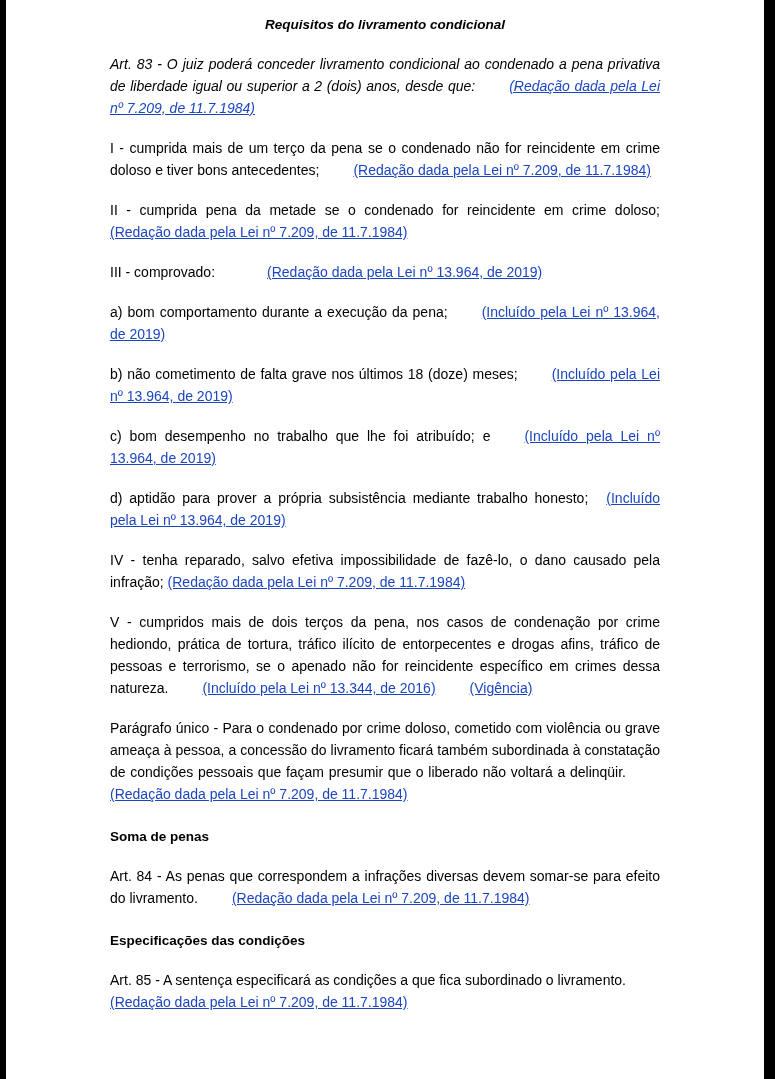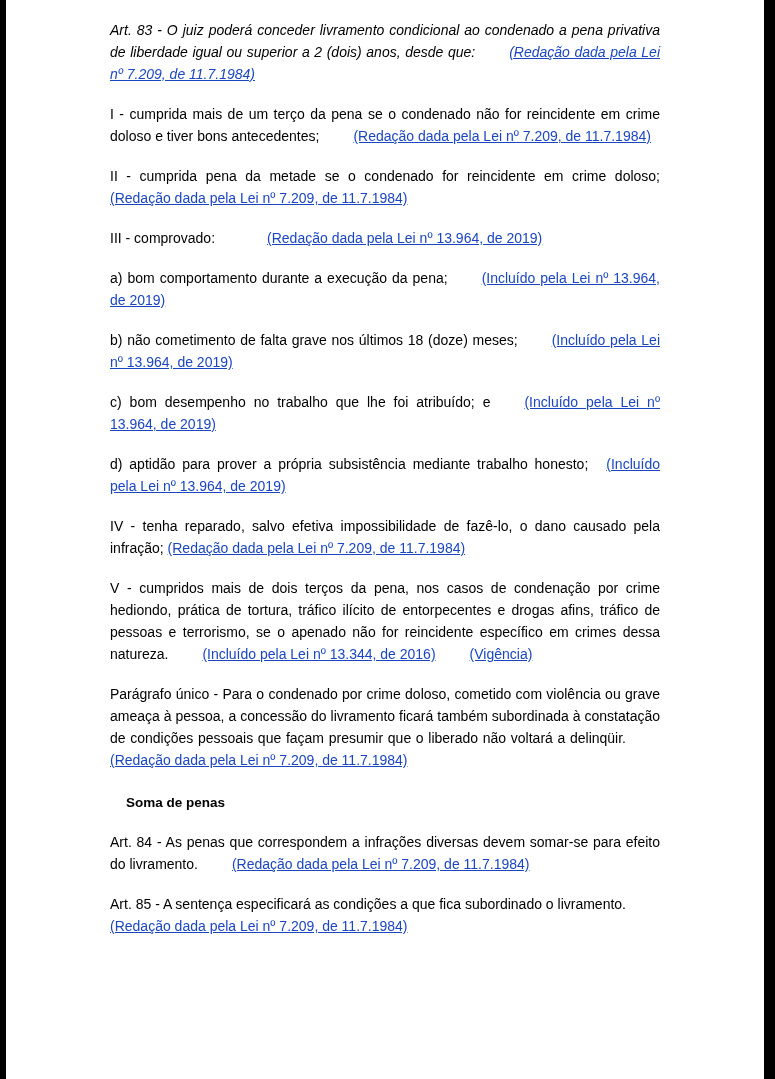--- a/index.html
+++ b/index.html
@@ -69,21 +69,21 @@
   }
   .block.first {
     margin-top: 19px;
     font-style: italic;
   }
 
   h3.subhead {
     font-size: 13.5px;
     font-weight: bold;
     line-height: 20px;
-    margin: 16px;
+    margin: 0;
     padding: 0;
   }
   .block.subhead-block {
     margin-top: 22px;
   }
 
   a.cite {
     color: #1b46c2;
     text-decoration: underline;
     cursor: pointer;
@@ -95,20 +95,21 @@
 </style>
 </head>
 <body>
 
 <div class="edge-bar left"></div>
 <div class="edge-bar right"></div>
 
 <div class="page">
 
 
+  <h2 class="doc-subtitle">Requisitos do livramento condicional</h2>
 
   <div class="block first">
     <p class="para"><span>Art. 83 - O juiz poderá conceder livramento condicional ao condenado a pena privativa de liberdade igual ou superior a 2 (dois) anos, desde que:</span><span class="gap-md"></span><a class="cite">(Redação dada pela Lei nº 7.209, de 11.7.1984)</a></p>
   </div>
 
   <div class="block">
     <p class="para"><span>I - cumprida mais de um terço da pena se o condenado não for reincidente em crime doloso e tiver bons antecedentes;</span><span class="gap-md"></span><a class="cite">(Redação dada pela Lei nº 7.209, de 11.7.1984)</a></p>
   </div>
 
   <div class="block">
@@ -150,18 +151,21 @@
   </div>
 
   <div class="block subhead-block">
     <h3 class="subhead">Soma de penas</h3>
   </div>
 
   <div class="block">
     <p class="para"><span>Art. 84 - As penas que correspondem a infrações diversas devem somar-se para efeito do livramento.</span><span class="gap-md"></span><a class="cite">(Redação dada pela Lei nº 7.209, de 11.7.1984)</a></p>
   </div>
 
+  <div class="block subhead-block">
+    <h3 class="subhead">Especificações das condições</h3>
+  </div>
 
   <div class="block">
     <p class="para"><span>Art. 85 - A sentença especificará as condições a que fica subordinado o livramento.</span><span class="gap-md"></span><a class="cite">(Redação dada pela Lei nº 7.209, de 11.7.1984)</a></p>
   </div>
 
 </div>
 
 </body></html>

